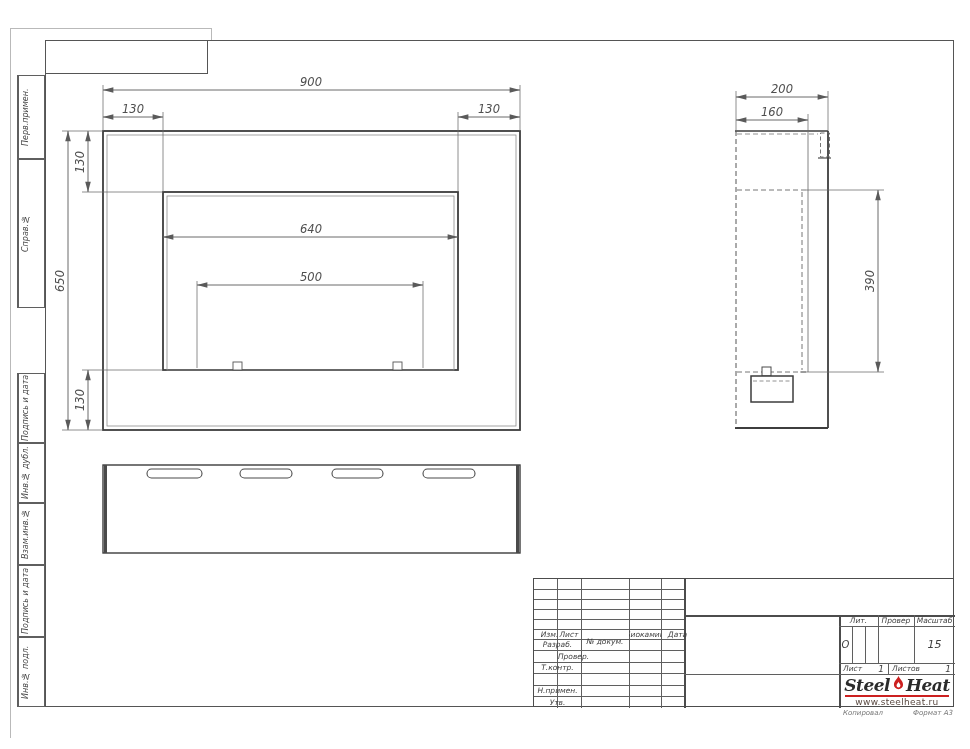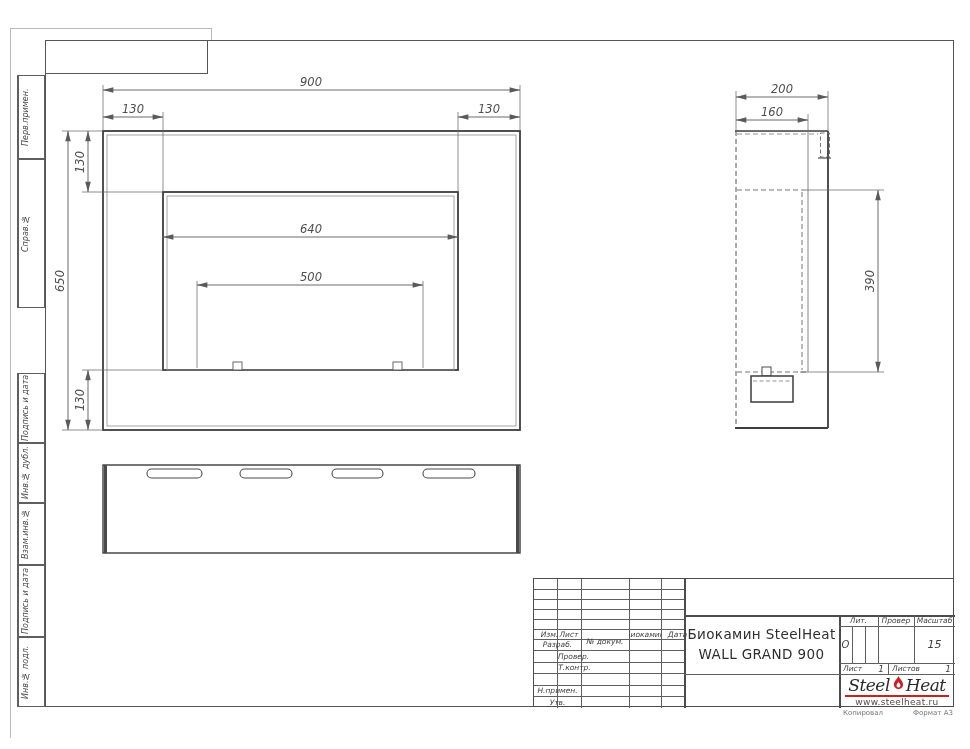--- a/index.html
+++ b/index.html
@@ -28,25 +28,25 @@
   .tb .hline{height:1px;}
   .tb .cell{position:absolute;display:flex;align-items:center;justify-content:center;font-size:7.5px;font-style:italic;color:#3f3f3f;
     white-space:nowrap;overflow:hidden;box-sizing:border-box;}
   .tb .title-cell{flex-direction:column;font-style:normal;font-size:13.5px;color:#2e2e2e;letter-spacing:.4px;line-height:1.45;font-weight:500;}
   .tb .val{font-size:10px;}
   .tb .pair{justify-content:space-between;padding:0 4px;}
   .tb .pair .num{font-size:9px;font-style:italic;}
   
   .logo-cell{position:absolute;left:305px;top:95px;width:116px;height:34px;display:flex;flex-direction:column;align-items:center;justify-content:center;}
   .logo-line{display:flex;align-items:flex-end;line-height:1;}
-  .logo-word{font-family:"DejaVu Serif",serif;font-style:italic;font-weight:normal;font-size:17px;color:#2b2b2b;letter-spacing:-.5px;}
+  .logo-word{font-family:"DejaVu Serif",serif;font-style:italic;font-weight:bold;font-size:17px;color:#2b2b2b;letter-spacing:-.5px;}
   .logo-flame{margin:0 1px 0 2px;}
   .logo-rule{width:104px;height:1.5px;background:#cc2020;margin-top:1px;}
   .logo-url{font-size:9px;color:#5a4a42;letter-spacing:.3px;margin-top:0px;}
-  .below-note{position:absolute;font-size:7px;color:#777;white-space:nowrap;}
+  .below-note{position:absolute;font-size:7px;font-style:italic;color:#777;white-space:nowrap;}
 </style>
 </head>
 <body>
 
 <div class="sheet">
 
   <div class="paper-edge-v"></div>
   <div class="paper-edge-h"></div>
   <div class="paper-edge-s"></div>
 
@@ -211,28 +211,24 @@
     <div class="hline" style="left:150px;top:95px;width:271px"></div>
 
     <div class="cell" style="left:4px;top:50px;width:23px;height:10px">Изм.</div>
     <div class="cell" style="left:23px;top:50px;width:24px;height:10px">Лист</div>
     <div class="cell" style="left:47px;top:57px;width:48px;height:10px">№ докум.</div>
     <div class="cell" style="left:95px;top:50px;width:32px;height:10px">Биокамин</div>
     <div class="cell" style="left:127px;top:50px;width:33px;height:10px">Дата</div>
 
     <div class="cell" style="left:0;top:60px;width:47px;height:11px">Разраб.</div>
     <div class="cell" style="left:16px;top:71px;width:47px;height:12px">Провер.</div>
-    <div class="cell" style="left:17px;top:83px;width:47px;height:11px">Т.контр.</div>
+    <div class="cell" style="left:0;top:83px;width:47px;height:11px">Т.контр.</div>
     <div class="cell" style="left:0;top:106px;width:47px;height:11px">Н.примен.</div>
     <div class="cell" style="left:0;top:117px;width:47px;height:12px">Утв.</div>
 
-    <div class="cell title-cell" style="left:150px;top:36px;width:155px;height:59px">
-      <span>Биокамин SteelHeat</span>
-      <span>WALL GRAND 900</span>
-    </div>
 
     <div class="cell" style="left:305px;top:36px;width:39px;height:11px">Лит.</div>
     <div class="cell" style="left:344px;top:36px;width:36px;height:11px">Провер</div>
     <div class="cell" style="left:380px;top:36px;width:41px;height:11px">Масштаб</div>
     <div class="cell val" style="left:305px;top:47px;width:13px;height:37px">О</div>
     <div class="cell val" style="left:380px;top:47px;width:41px;height:37px;font-size:11px">15</div>
 
     <div class="cell pair" style="left:305px;top:84px;width:49px;height:11px">
       <span>Лист</span>
       <span class="num">1</span>

